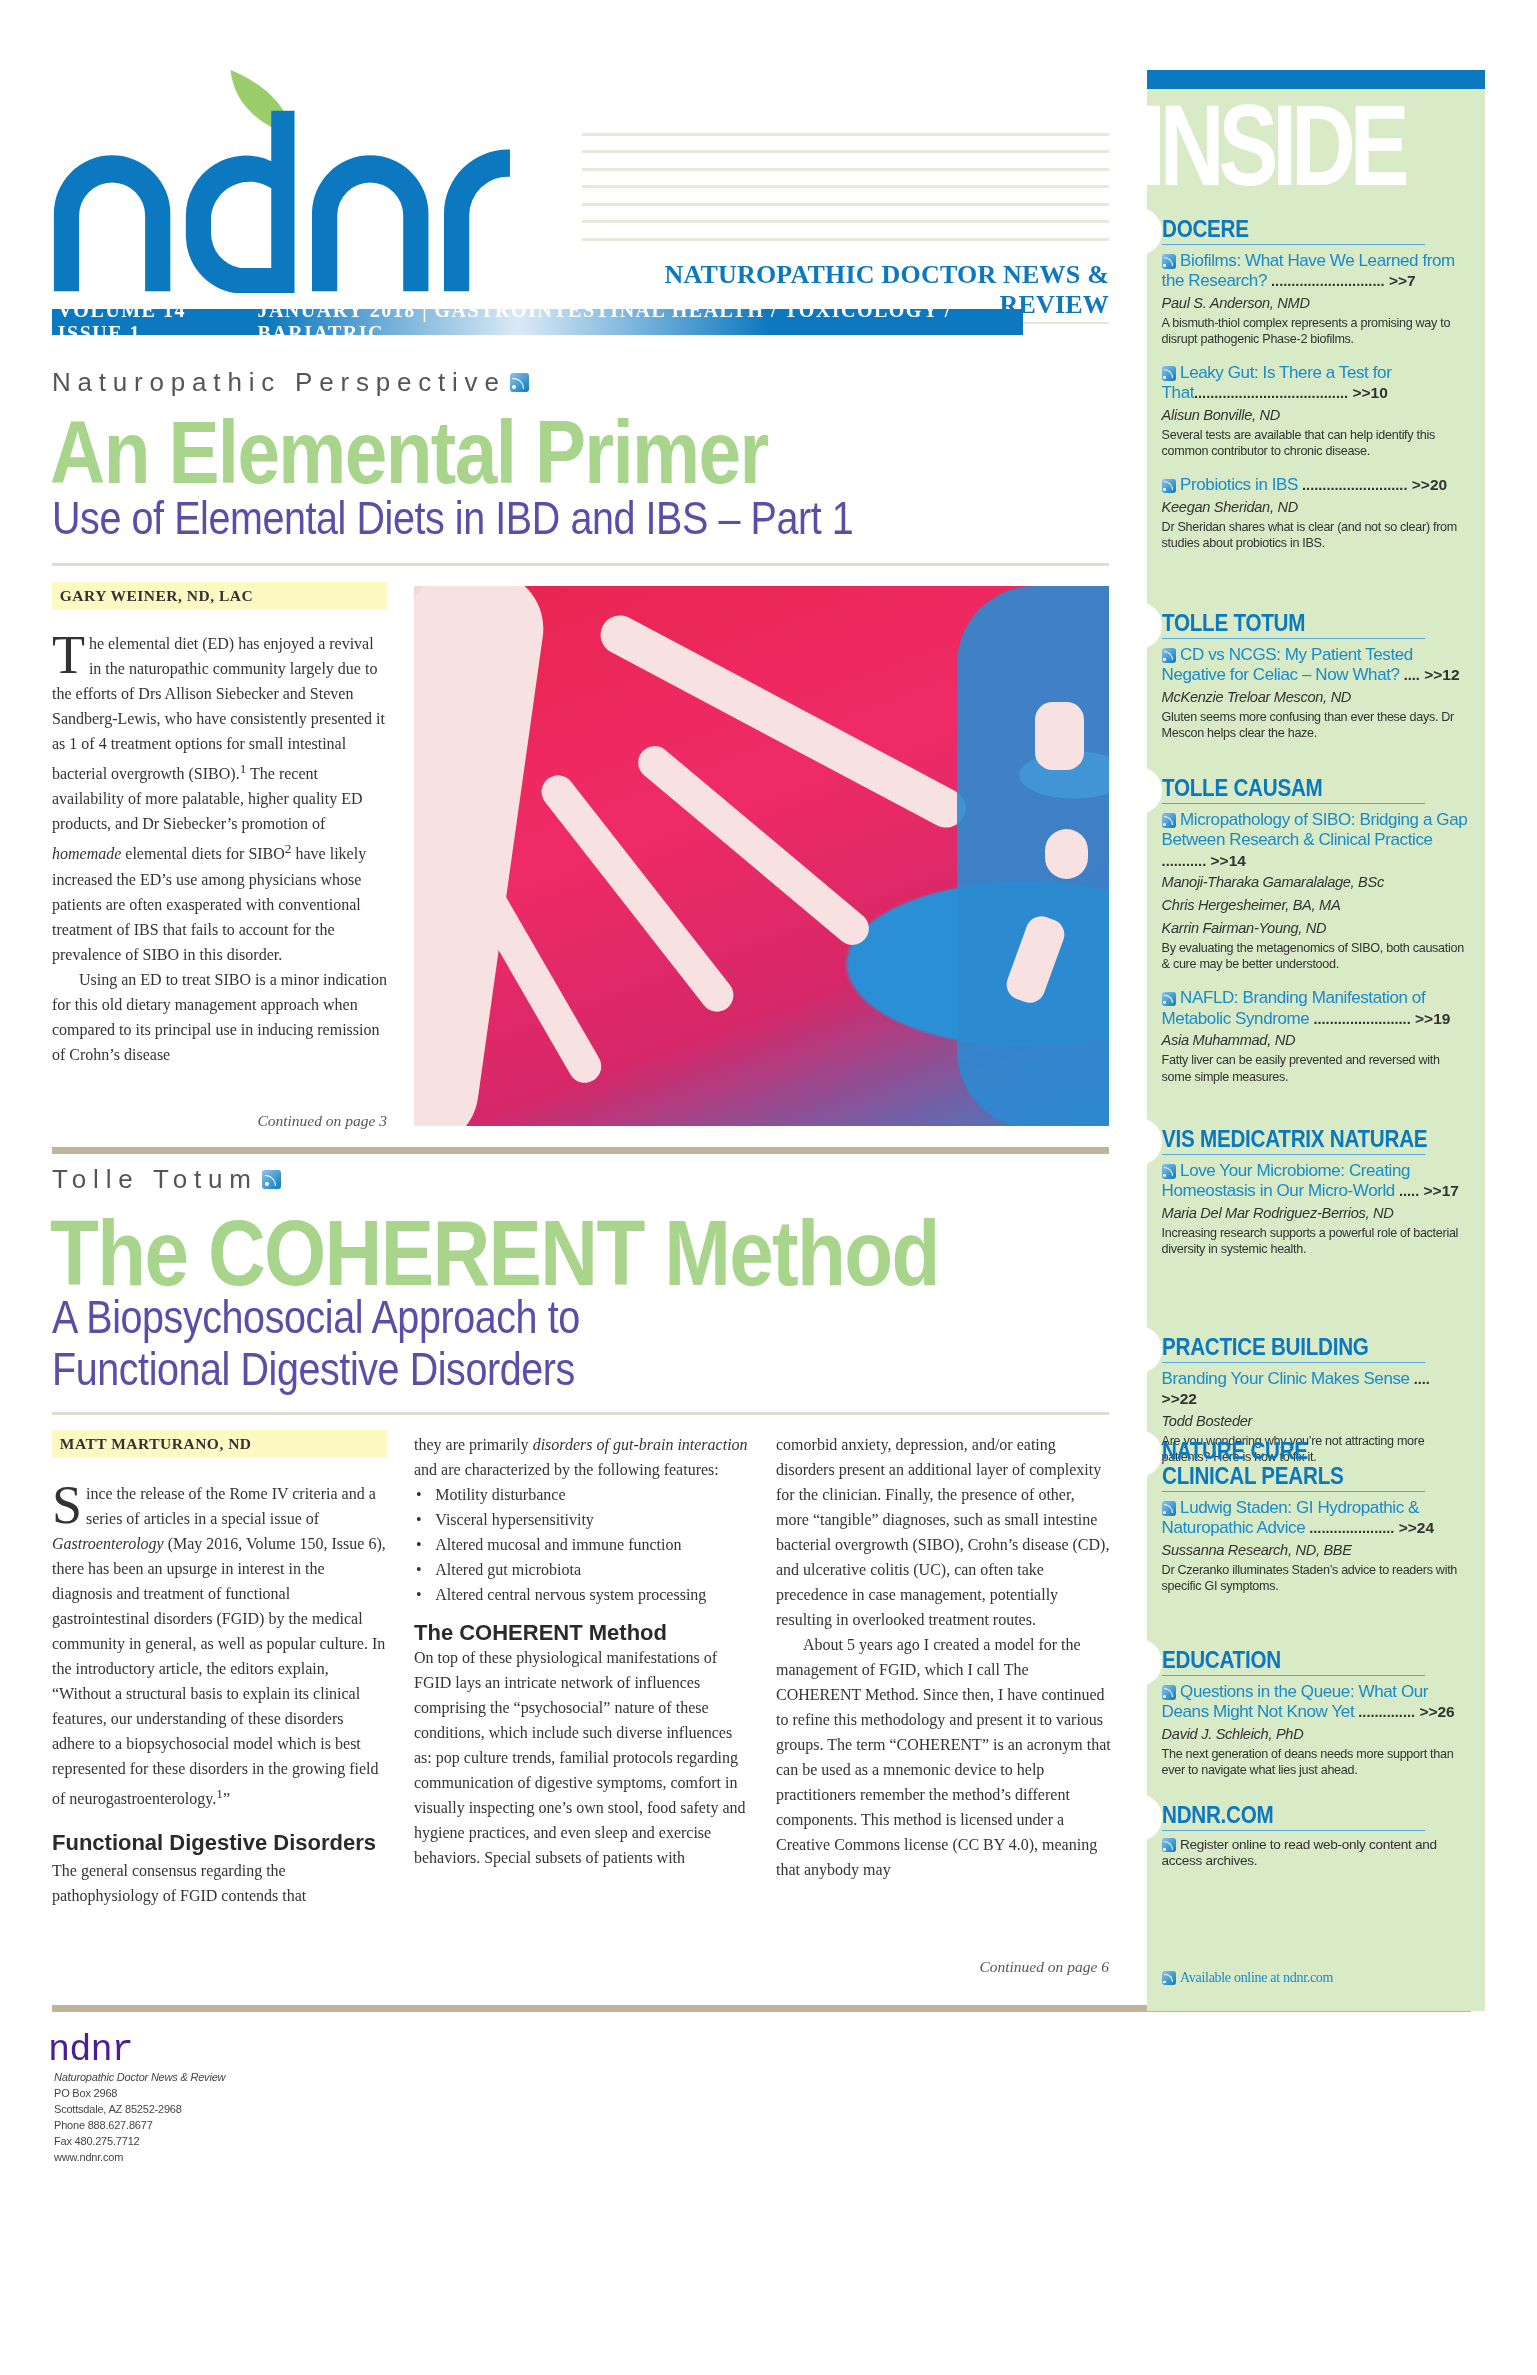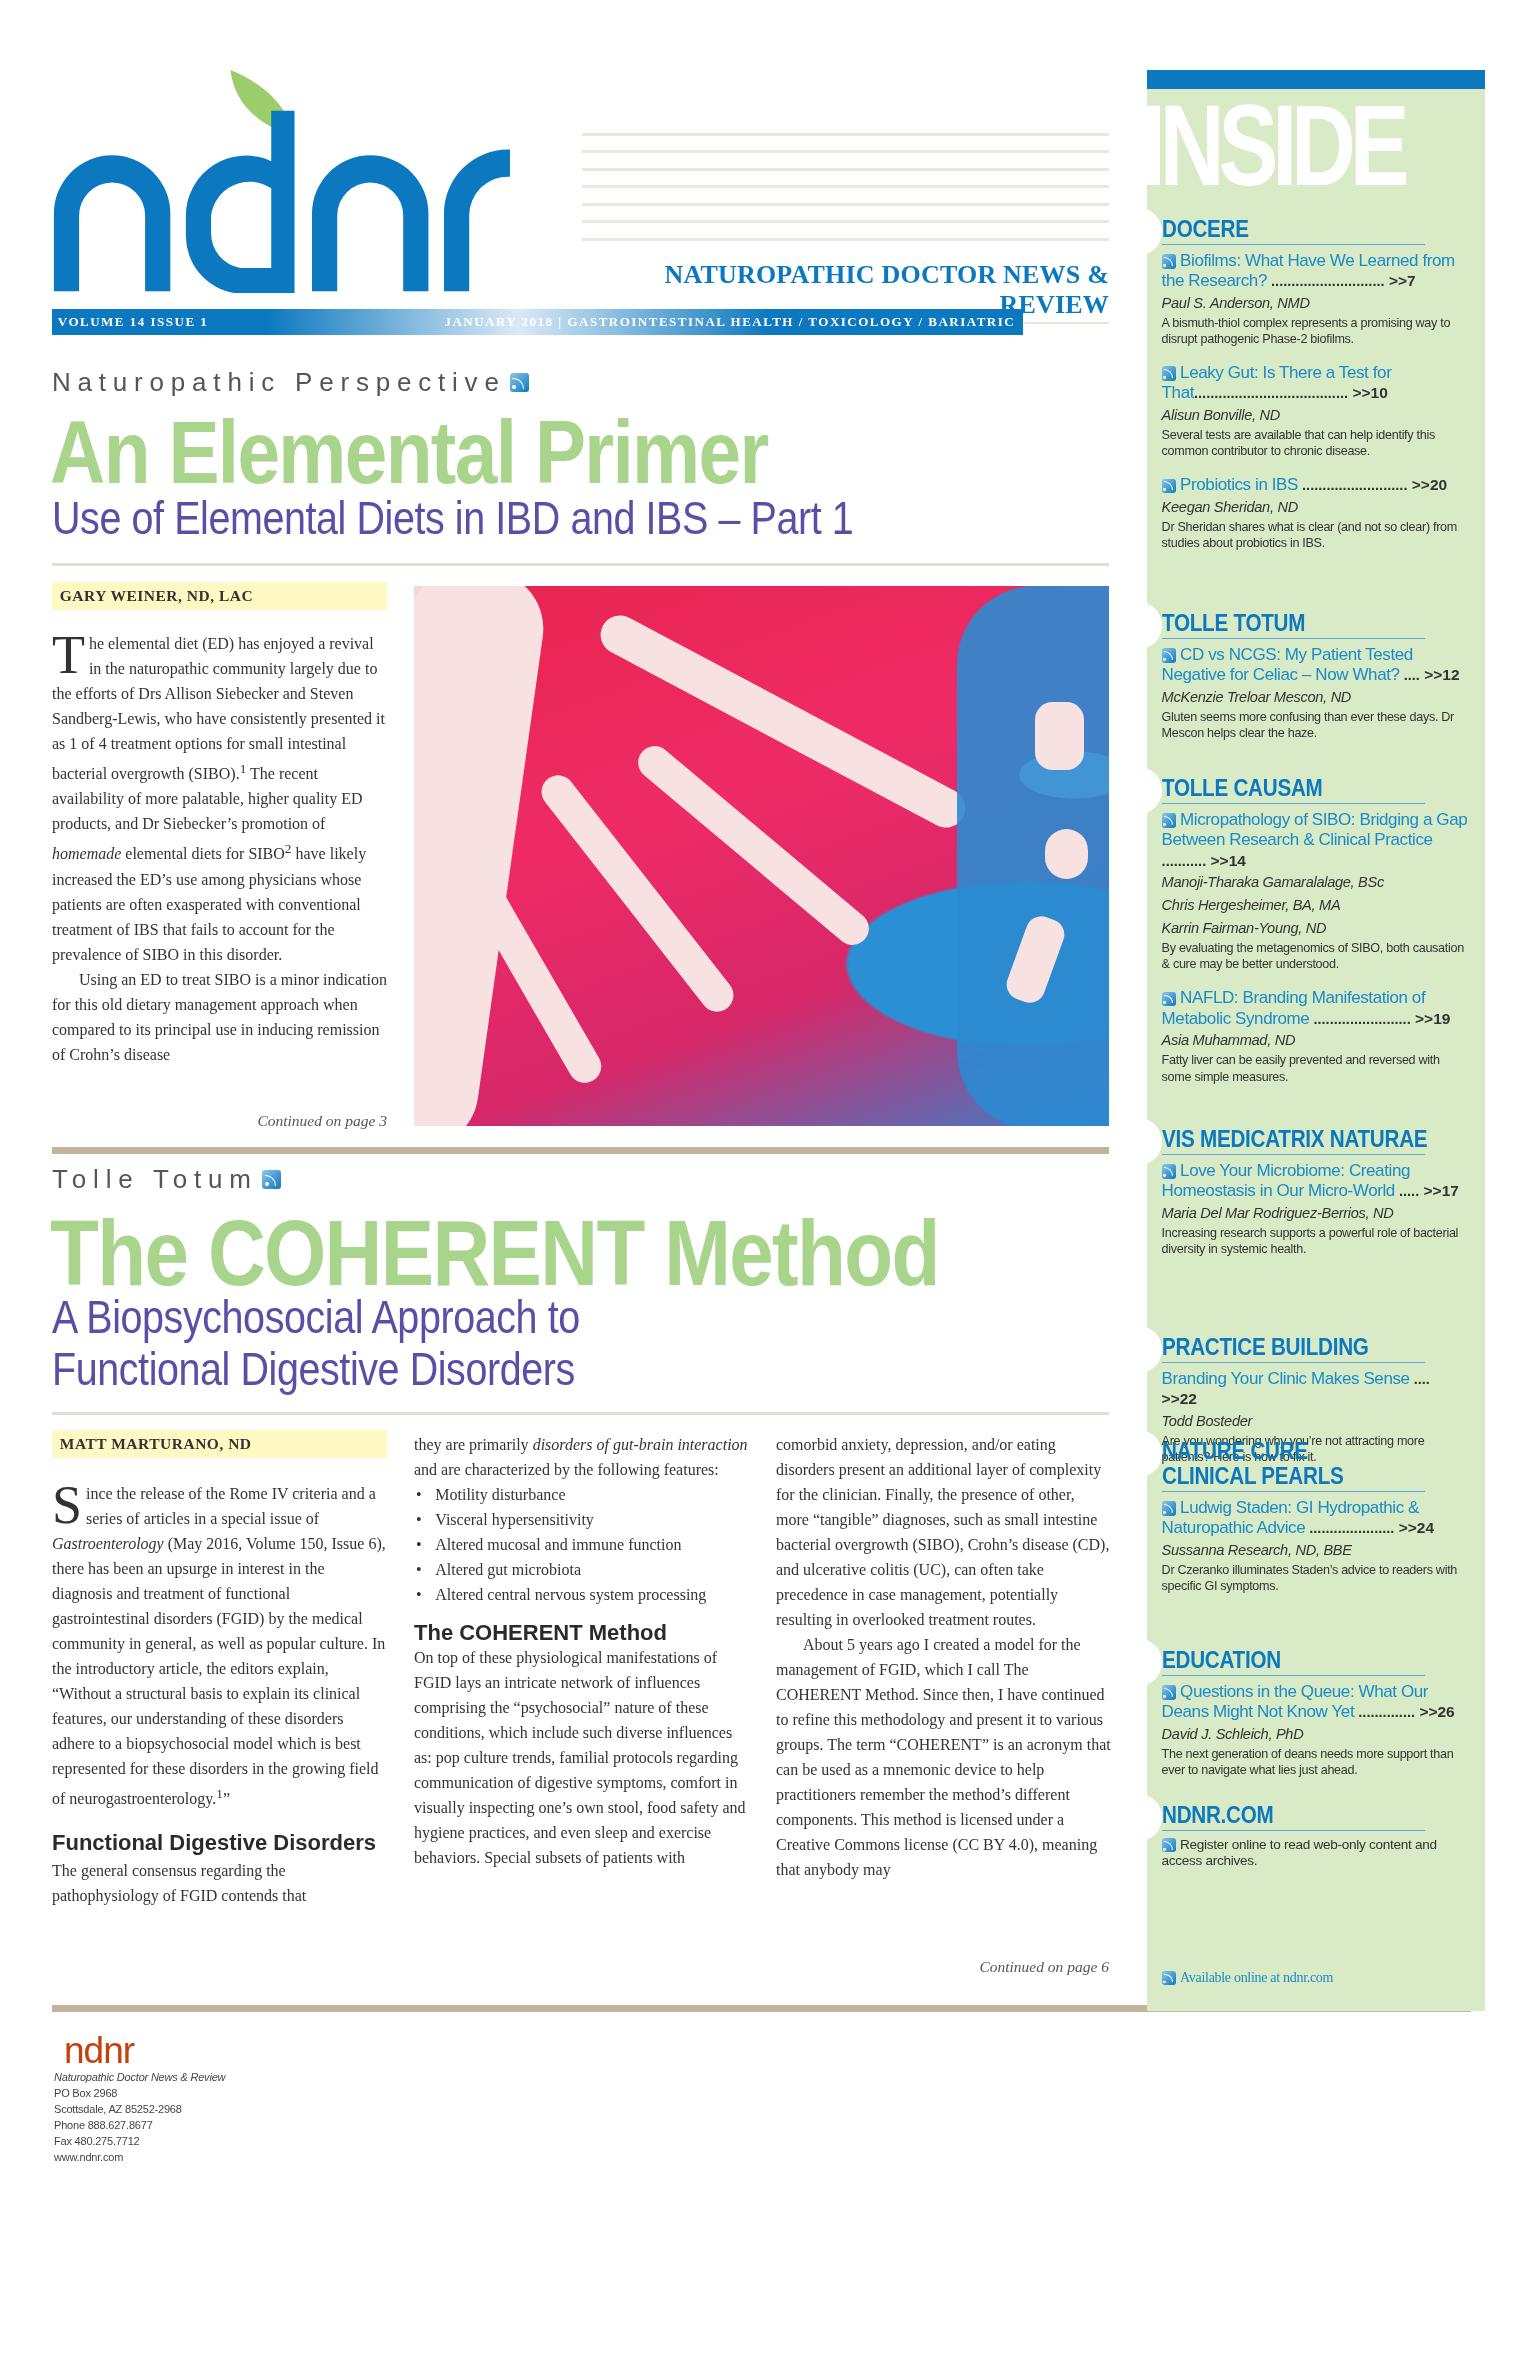--- a/index.html
+++ b/index.html
@@ -10,21 +10,21 @@
   
   .logo { left: 50px; top: 68px; width: 524px; height: 229px; }
   .rules { left: 582px; top: 133px; width: 527px; }
   .rules div { height: 2.9px; background: #e6eadb; margin-bottom: 14.6px; }
   .pubname { left: 582px; top: 260px; width: 527px; text-align: right;
     font-family: "Liberation Serif", serif; font-weight: bold; color: #0b78bf; font-size: 26px; letter-spacing: 0.2px;
     border-bottom: 2.9px solid #e3e7d4; padding-bottom: 1.9px; }
   .volbar { left: 52px; top: 309px; width: 971px; height: 26px;
     background: linear-gradient(90deg, #0b78bf 0%, #0b78bf 22%, #dbe9f6 48%, #0b78bf 74%, #0b78bf 100%);
     display: flex; justify-content: space-between; align-items: center; padding: 0 7.8px 0 5.8px;
-    font-family: "Liberation Serif", serif; font-weight: bold; color: #fff; font-size: 13px; letter-spacing: 1.5px; }
+    font-family: "Liberation Serif", serif; font-weight: bold; color: #fff; font-size: 20px; letter-spacing: 1.5px; }
 
   
   .kicker { font-family: "Liberation Sans", sans-serif; font-size: 26px; color: #555; letter-spacing: 6.8px; font-weight: normal; display: flex; align-items: center; }
   .rss { display: inline-block; width: 19.4px; height: 19.4px; border-radius: 2.9px; position: relative;
     background: linear-gradient(135deg, #8ec6ea, #0b78bf); vertical-align: middle; margin-left: 3.9px; overflow: hidden; }
   .rss::before { content: ""; position: absolute; left: 2.9px; bottom: 2.9px; width: 3.9px; height: 3.9px; border-radius: 50%; background: #fff; }
   .rss::after { content: ""; position: absolute; left: 2.9px; bottom: 2.9px; width: 10.7px; height: 10.7px; border-top: 1.9px solid #fff; border-right: 1.9px solid #fff; border-top-right-radius: 10.7px; }
   .rss.small { width: 14.6px; height: 14.6px; margin-left: 0; margin-right: 3.9px; }
   .rss.small::after { width: 7.8px; height: 7.8px; }
   .rss.small::before { width: 2.9px; height: 2.9px; left: 1.9px; bottom: 1.9px; }
@@ -63,21 +63,21 @@
   .sec-title { font-family: "Liberation Sans", sans-serif; font-weight: bold; color: #0b78bf; font-size: 24px; line-height: 25px; letter-spacing: -0.3px; transform: scaleX(0.86); transform-origin: left; white-space: nowrap; padding-bottom: 2.9px; border-bottom: 1.9px solid #5ba7d8; margin-bottom: 5.8px; }
   .sec-notch { position: absolute; left: -35px; width: 35px; height: 47px; background: #fff; border-radius: 0 23px 23px 0; }
   .item { margin-bottom: 15.5px; }
   .item-title { font-family: "Liberation Sans", sans-serif; color: #1a8ac9; font-size: 17px; line-height: 20.4px; letter-spacing: -0.4px; }
   .item-title .lead { color: #333; font-weight: bold; font-size: 14.6px; letter-spacing: 0; }
   .item-author { font-family: "Liberation Sans", sans-serif; font-style: italic; color: #333; font-size: 14.6px; line-height: 23px; letter-spacing: -0.3px; }
   .item-desc { font-family: "Liberation Sans", sans-serif; color: #333; font-size: 12.6px; line-height: 16.5px; letter-spacing: -0.3px; }
   .side-foot { position: absolute; left: 14.6px; top: 1900px; font-family: Liberation Serif, serif; color: #1a8ac9; font-size: 14px; letter-spacing: -0.3px; display: flex; align-items: center; }
 
   
-  .foot-logo { left: 64px; top: 2032px; font-family: Liberation Sans, sans-serif; color: #c2410c; font-size: 37px; letter-spacing: -1px; line-height: 1; }
+  .foot-logo { left: 48px; top: 2032px; font-family: Liberation Mono, monospace; color: #4c1d95; font-size: 37px; letter-spacing: -1px; line-height: 1; }
   .foot-info { left: 54px; top: 2069px; font-family: "Liberation Sans", sans-serif; color: #444; font-size: 11px; line-height: 16px; letter-spacing: -0.2px; }
   .foot-info .pub { font-style: italic; }
 </style>
 </head>
 <body>
 
 <div class="abs logo">
   <svg width="524" height="229" viewBox="0 0 540 236">
 
     <path d="M186 2 C 230 20, 250 50, 248 70 C 220 60, 190 40, 186 2 Z" fill="#9ccd6b"></path>

